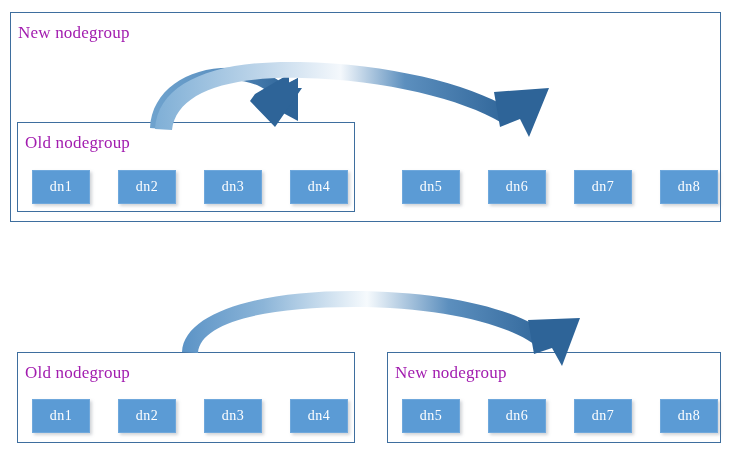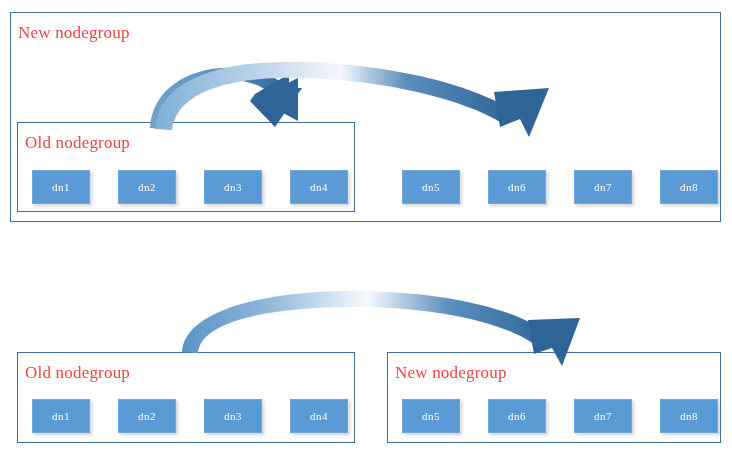--- a/index.html
+++ b/index.html
@@ -23,40 +23,40 @@
   .group-box {
     position: absolute;
     box-sizing: border-box;
     background: #ffffff;
     border: 1px solid #3E6E9E;
   }
   .group-title {
     position: absolute;
     font-family: "Liberation Serif", "DejaVu Serif", serif;
     font-size: 17px;
-    color: #ef4444;
+    color: #a21caf;
     letter-spacing: 0.2px;
     white-space: nowrap;
     line-height: 1;
   }
   .node-box {
     position: absolute;
     box-sizing: border-box;
     width: 58px;
     height: 34px;
     background: #5B9BD5;
     border: 1px solid #6FA8DC;
     box-shadow: 2px 2px 3px rgba(120,130,140,0.35);
     display: flex;
     align-items: center;
     justify-content: center;
   }
   .node-label {
     font-family: "Liberation Serif", "DejaVu Serif", serif;
-    font-size: 11px;
+    font-size: 14px;
     color: #ffffff;
     letter-spacing: 0.5px;
     line-height: 1;
     user-select: none;
     text-align: right;
   }
   svg.arrows {
     position: absolute;
     left: 0; top: 0;
     width: 732px;

